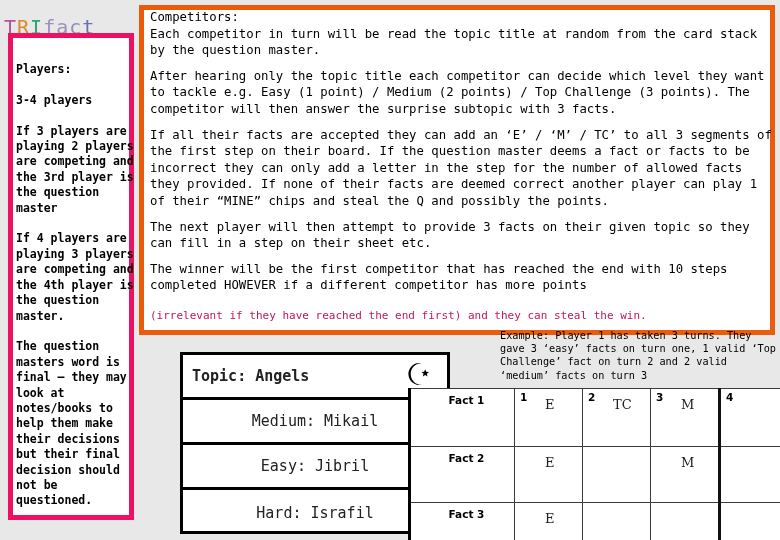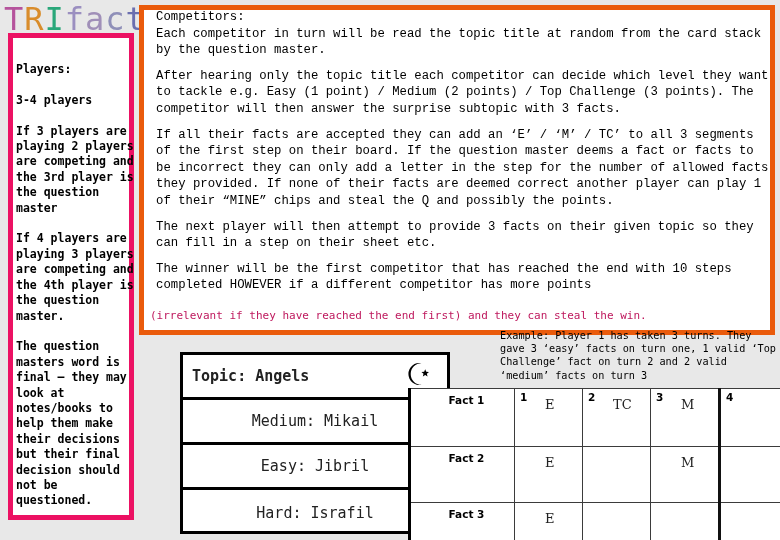--- a/index.html
+++ b/index.html
@@ -7,22 +7,22 @@
     width:780px;height:540px;
     background:#e8e8e8;
     font-family:"DejaVu Sans Mono","Liberation Mono",monospace;
     overflow:hidden;
     position:relative;
   }
   .stage{position:absolute;left:0;top:0;width:780px;height:540px;}
 
   
   #title{
-    position:absolute;left:4px;top:4px;
-    font-size:32px;line-height:30px;
+    position:absolute;left:4px;top:12px;
+    font-size:20px;line-height:30px;
     letter-spacing:1px;
     white-space:nowrap;
     font-family:"DejaVu Sans Mono","Liberation Mono",monospace;
   }
   #title span{display:inline-block;}
 
   
   #players-box{
     position:absolute;left:8px;top:33px;width:126px;height:487px;
     background:#ffffff;
@@ -46,21 +46,21 @@
     border:5px solid #ea5b0c;
     box-sizing:border-box;
   }
   #comp-text{
     position:absolute;left:150px;top:9px;width:625px;
     font-size:12.3px;line-height:16.6px;
     color:#000;
     white-space:pre-wrap;
     font-family:"DejaVu Sans Mono","Liberation Mono",monospace;
   }
-  #comp-text p{margin:0 0 9px 6px;font-family:Liberation Mono, monospace;}
+  #comp-text p{margin:0 0 9px 0;}
   #comp-text p:last-child{margin-bottom:0;}
 
   
   #comp-overflow{
     position:absolute;left:150px;top:308px;width:625px;
     font-size:11px;line-height:16.6px;color:#be185d;
     white-space:pre-wrap;
     font-family:"DejaVu Sans Mono","Liberation Mono",monospace;
   }
 

